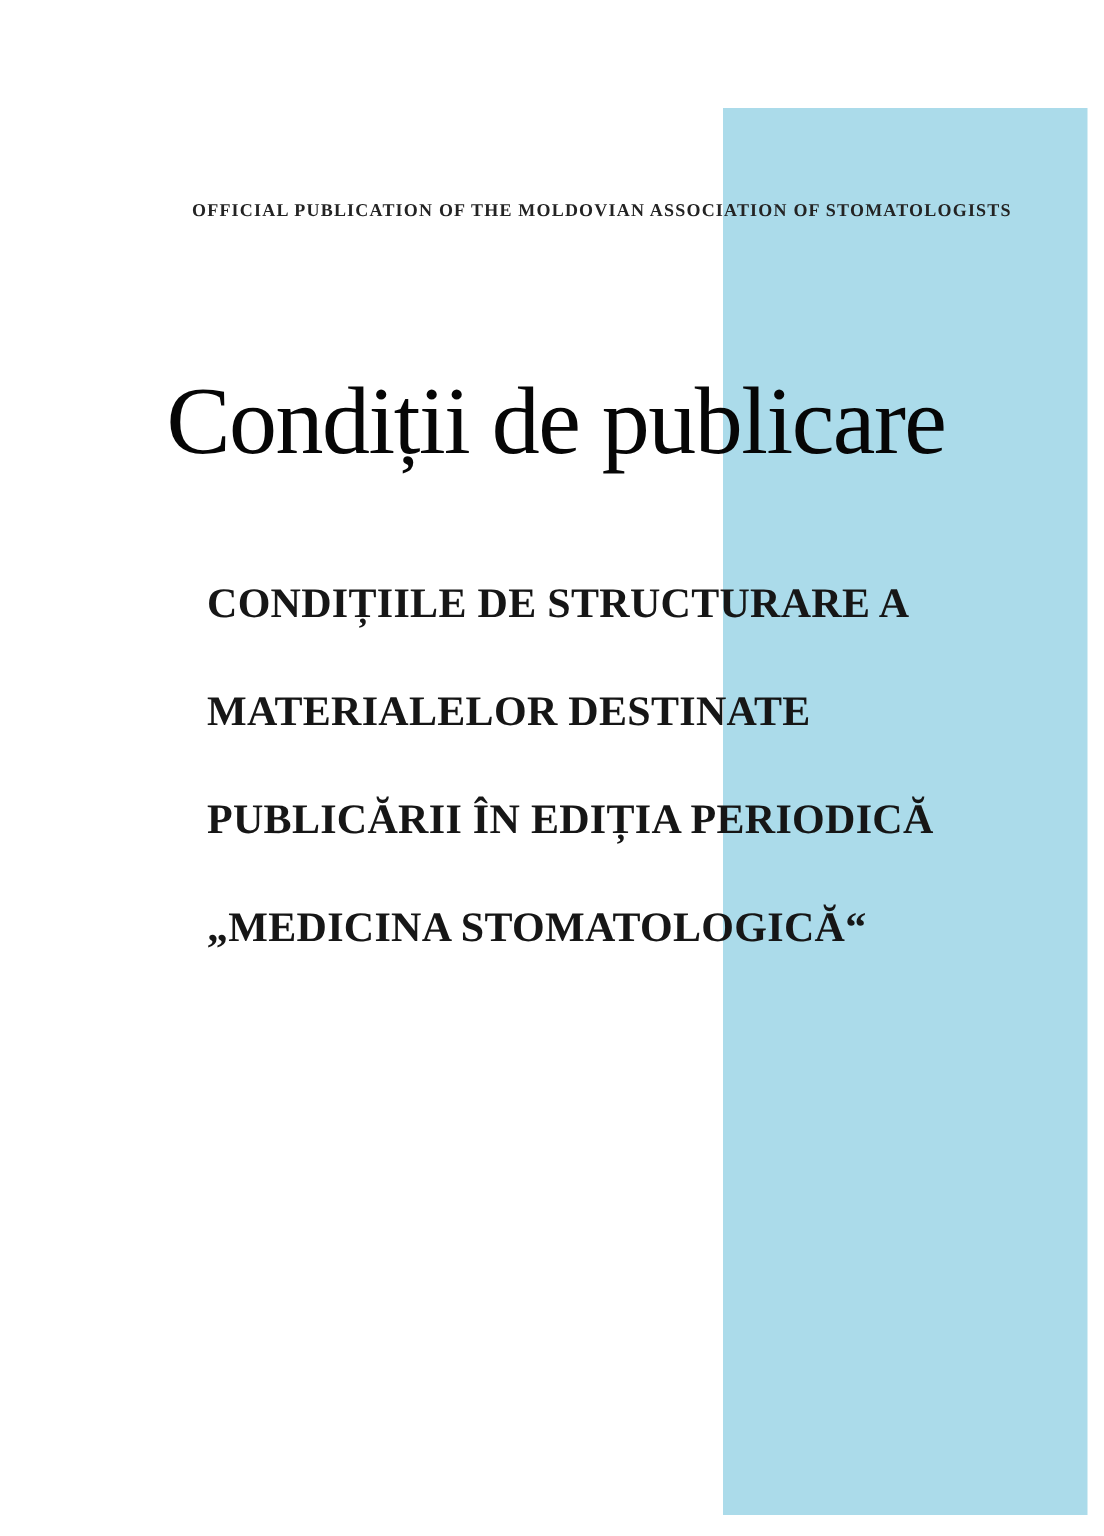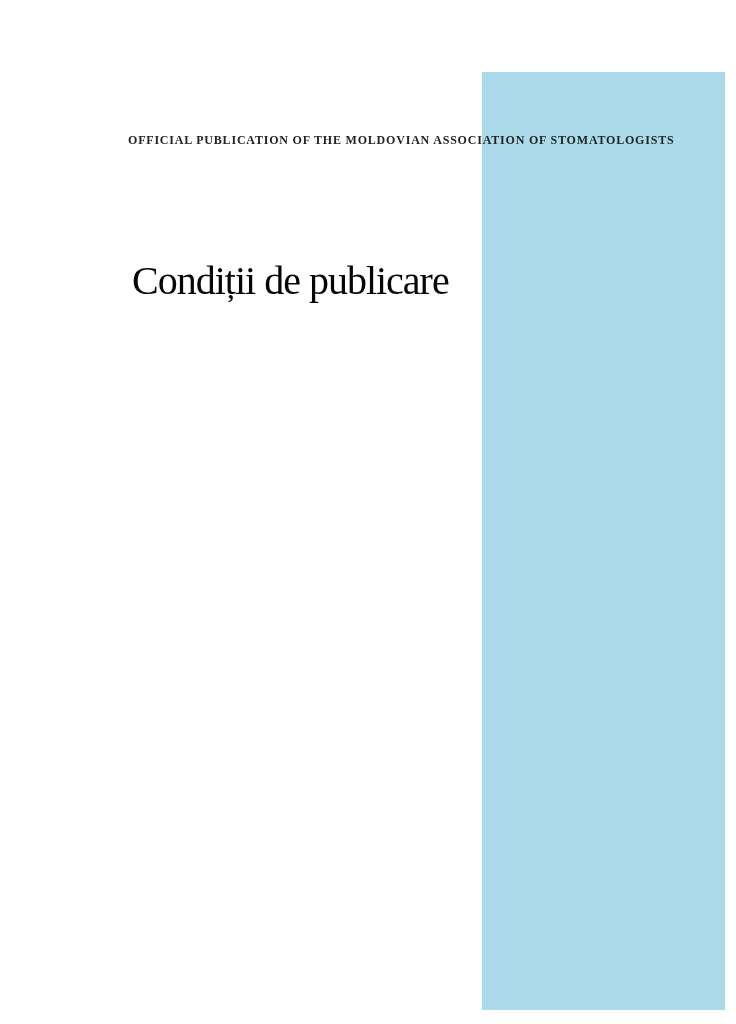--- a/index.html
+++ b/index.html
@@ -26,22 +26,22 @@
     width: 600px;
     font-weight: bold;
     font-size: 12px;
     line-height: 16px;
     letter-spacing: 0.8px;
     color: #232323;
     white-space: nowrap;
   }
   .title {
     position: absolute;
-    left: 84px; top: 201px;
-    font-size: 40px;
+    left: 63px; top: 201px;
+    font-size: 64px;
     line-height: 64px;
     font-weight: 400;
     letter-spacing: -1px;
     color: #060606;
     white-space: nowrap;
   }
   .subtitle {
     position: absolute;
     left: 74px; top: 319px;
     font-weight: bold;
@@ -58,14 +58,20 @@
 <div class="page">
 
   <div class="accent-band"></div>
 
   <header class="masthead">
     <div>OFFICIAL PUBLICATION OF THE MOLDOVIAN ASSOCIATION OF STOMATOLOGISTS</div>
   </header>
 
   <h1 class="title">Condiții de publicare</h1>
 
+  <h2 class="subtitle">
+    <div>CONDIȚIILE DE STRUCTURARE A</div>
+    <div>MATERIALELOR DESTINATE</div>
+    <div>PUBLICĂRII ÎN EDIȚIA PERIODICĂ</div>
+    <div>„MEDICINA STOMATOLOGICĂ“</div>
+  </h2>
 
 </div>
 
 </body></html>

